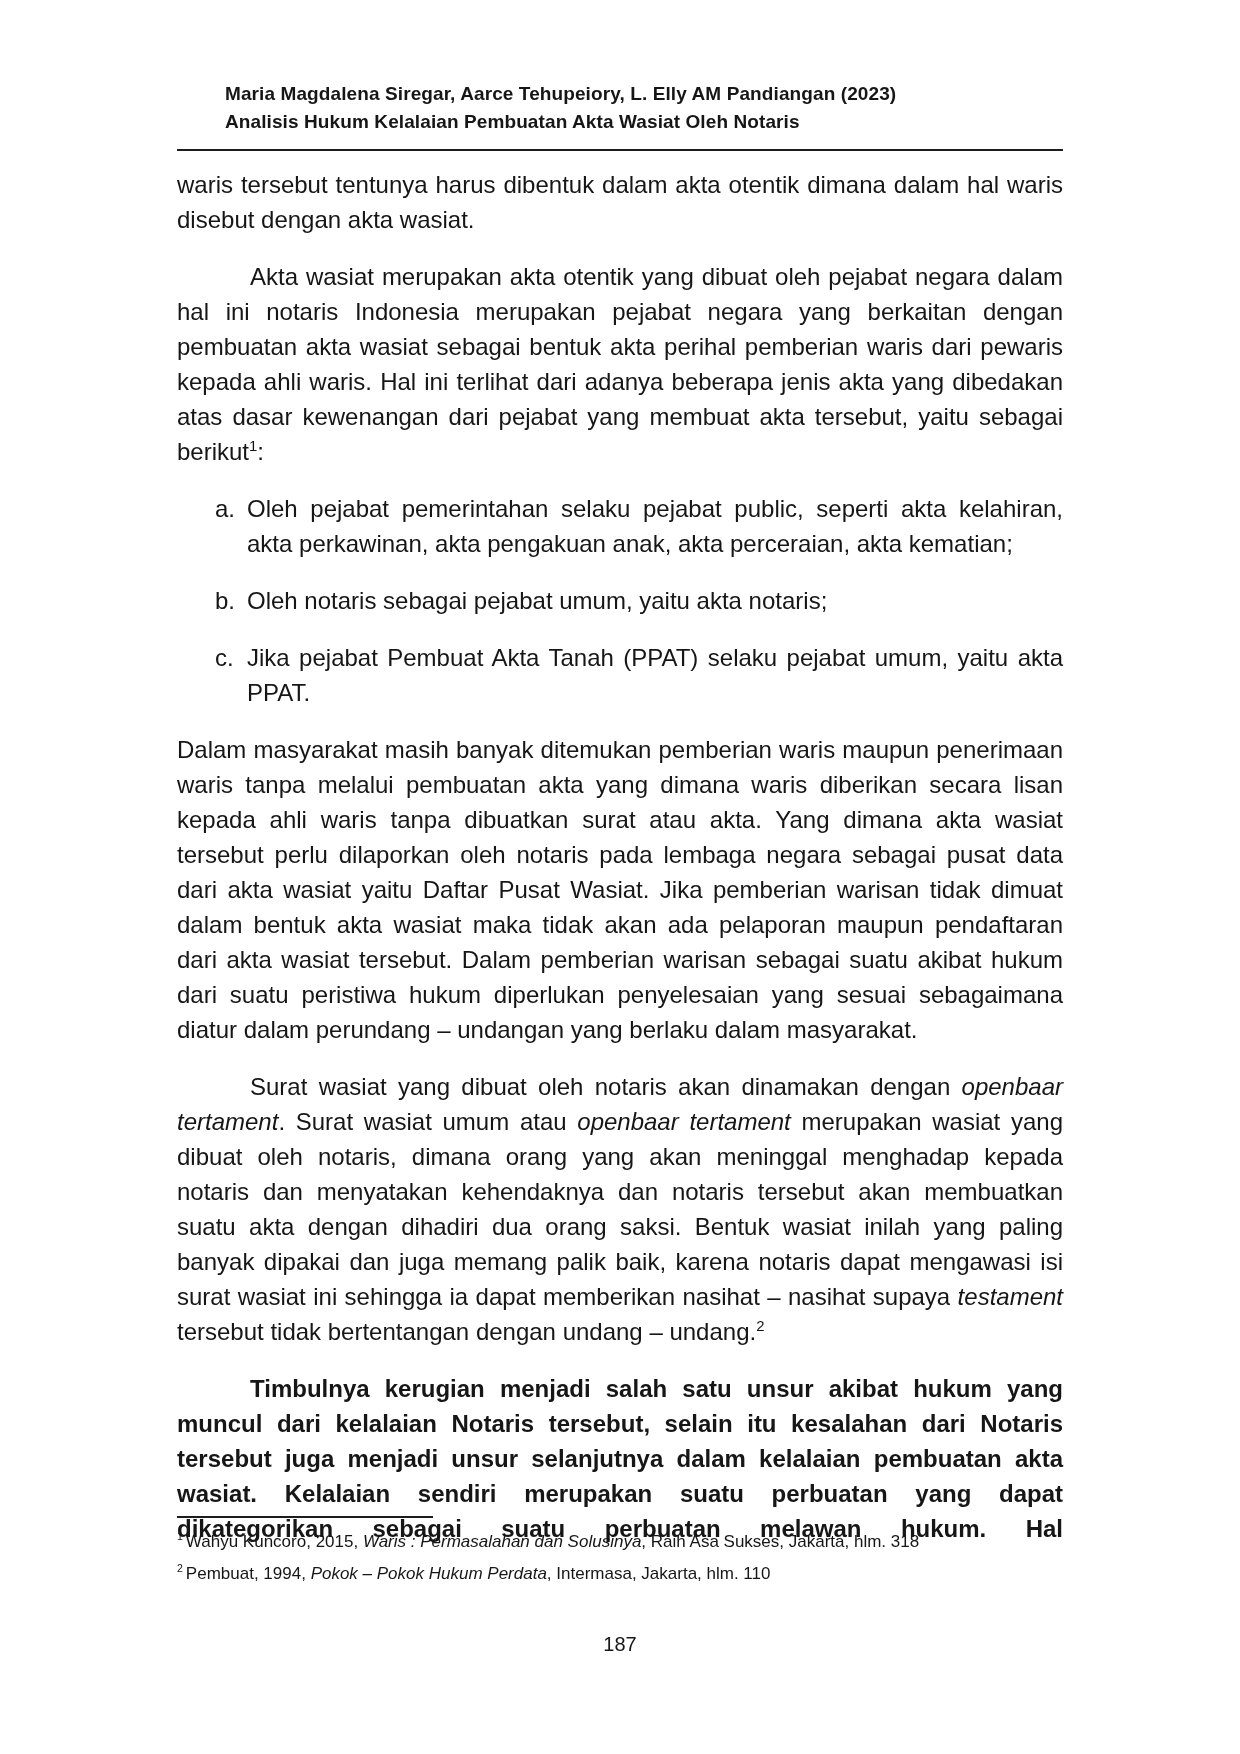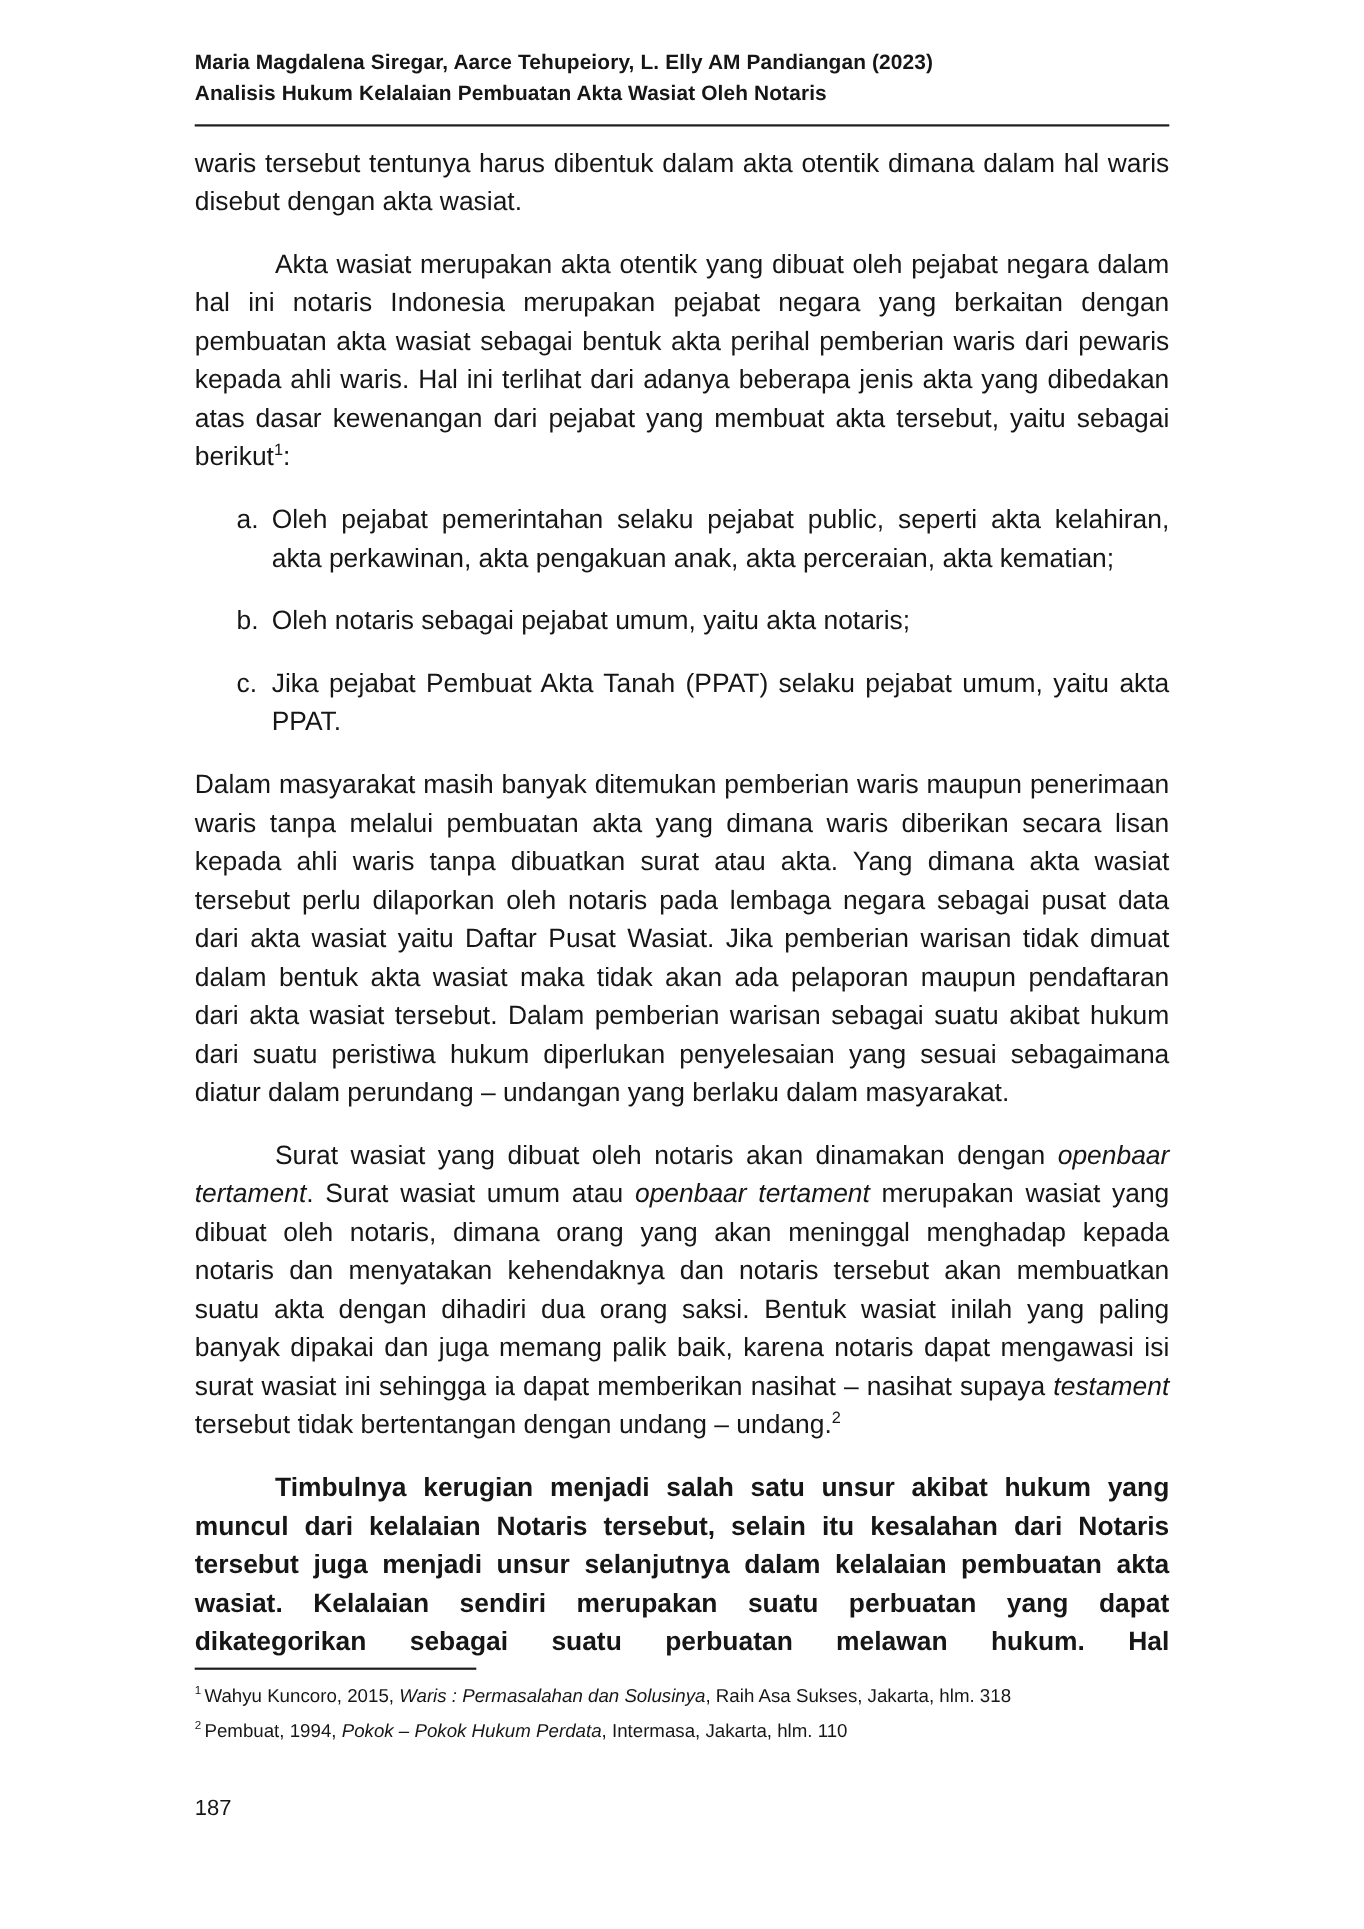--- a/index.html
+++ b/index.html
@@ -11,21 +11,21 @@
     overflow: hidden;
     font-family: "Liberation Sans", "DejaVu Sans", sans-serif;
     color: #161616;
   }
   .content {
     position: absolute;
     left: 177px;
     top: 0;
     width: 886px;
   }
-  header { padding-top: 44px; }
+  header { padding-top: 80px; margin-left: 48px; }
   .h-line {
     font-weight: bold;
     font-size: 19px;
     line-height: 27.5px;
     letter-spacing: 0.1px;
     white-space: nowrap;
   }
   .header-rule {
     margin-top: 14px;
     border-top: 2.5px solid #1c1c1c;
@@ -73,21 +73,21 @@
     font-size: 17px;
     line-height: 32px;
     text-align: left;
   }
   .footnote sup { margin-right: 3px; }
   .page-number {
     position: absolute;
     left: 177px;
     top: 1631px;
     width: 886px;
-    text-align: left;
+    text-align: center;
     font-size: 20px;
     line-height: 26px;
   }
 </style>
 </head>
 <body>
 
 <div class="page">
   <div class="content">
     <header>

